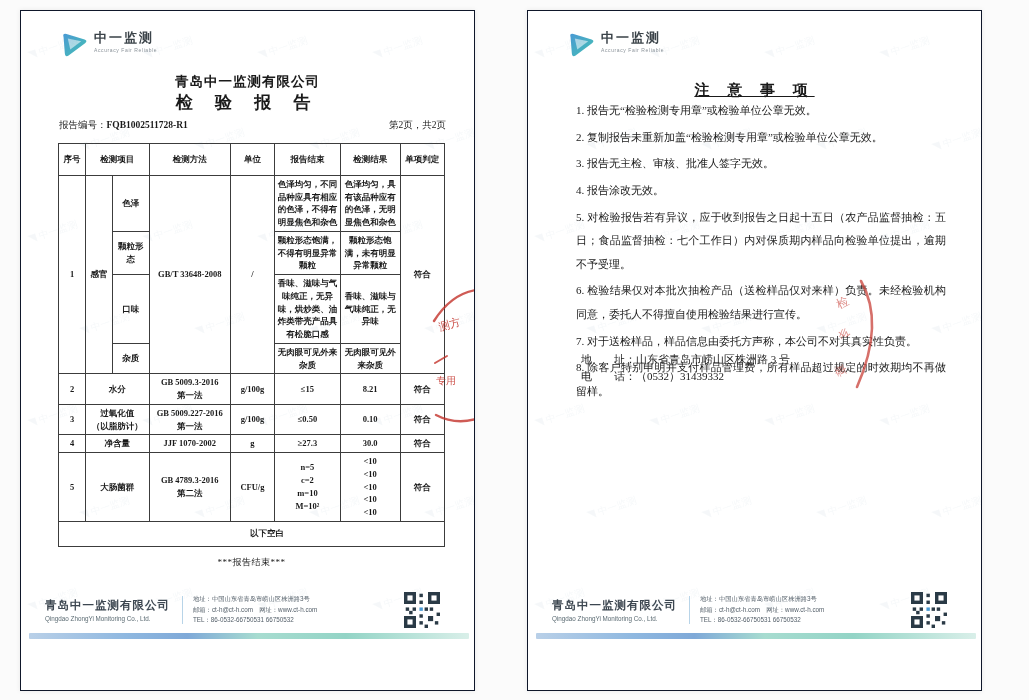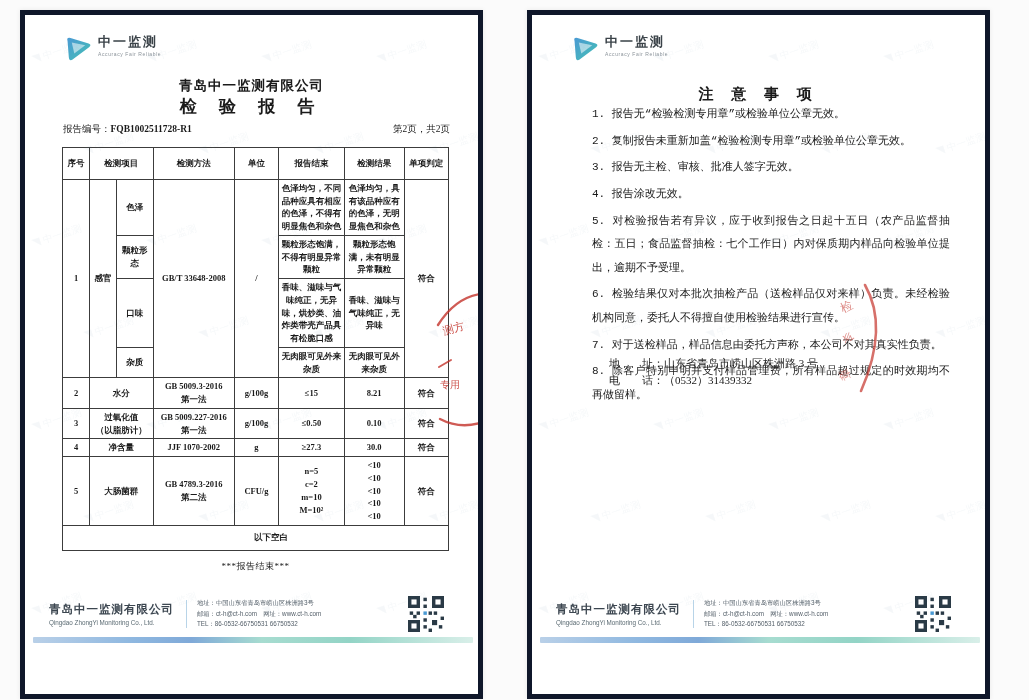--- a/index.html
+++ b/index.html
@@ -1,18 +1,18 @@
 <!DOCTYPE html>
 <html style="--stamp-red: #c4332b; --logo-blue: #4a9ad4; --logo-teal: #45c0b4; --bar-blue: #8fb8e0; --bar-teal: #93d4c6; --table-border: #3c3c3c;"><head>
 <meta charset="utf-8">
 <style>
   html,body{margin:0;padding:0;width:1029px;height:700px;overflow:hidden;background:#fbfbfb;
     font-family:"Liberation Serif","DejaVu Serif",serif;color:#1a1a1a;}
   .page{position:absolute;top:10px;width:453px;height:679px;background:#fff;
-    border:5px solid #0f172a;box-shadow:0 0 5px rgba(0,0,0,.08);overflow:hidden;}
+    border:1px solid #0f172a;box-shadow:0 0 5px rgba(0,0,0,.08);overflow:hidden;}
   .page-left{left:20px;}
   .page-right{left:527px;}
 
   
   .wm{position:absolute;transform:rotate(-18deg);opacity:.055;color:#5d86a0;
       font-size:10px;white-space:nowrap;pointer-events:none;
       font-family:"Liberation Sans","DejaVu Sans",sans-serif;}
   .wm .tri{font-size:11px;margin-right:3px;}
 
   
@@ -36,24 +36,24 @@
   table.report-table{border-collapse:collapse;width:387px;table-layout:fixed;
     border:1.6px solid #3c3c3c;}
   .report-table td,.report-table th{border:1px solid #3c3c3c;text-align:center;
     vertical-align:middle;padding:2px 1px;font-size:8.5px;font-weight:bold;
     white-space:pre-line;line-height:1.5;}
   .report-table th{padding:9px 1px;}
   .end-note{width:387px;text-align:center;font-size:9px;margin-top:9px;letter-spacing:.5px;}
 
   
   .notes-title{position:absolute;left:0;right:0;top:70px;text-align:center;
-    font-size:15px;font-weight:bold;letter-spacing:7px;}
+    font-size:15px;font-weight:bold;letter-spacing:7px;text-decoration:underline;}
   .notes-list{position:absolute;left:48px;width:370px;top:88px;font-size:11px;}
-  .note-item{margin:0 0 3px 12px;line-height:2.15;text-align:justify;font-family:Liberation Mono, monospace;}
-  .contact{position:absolute;left:53px;width:370px;top:340px;font-size:11px;line-height:1.55;margin-left:24px;}
+  .note-item{margin:0 0 3px 0;line-height:2.15;text-align:justify;}
+  .contact{position:absolute;left:53px;width:370px;top:340px;font-size:11px;line-height:1.55;}
   .contact p{margin:0;}
 
   
   .stamp-svg{position:absolute;pointer-events:none;}
   .stamp-left{left:410px;top:270px;}
   .stamp-right{left:303px;top:268px;}
 
   
   .footer-row{position:absolute;left:24px;right:16px;bottom:60px;height:40px;
     display:flex;align-items:center;

